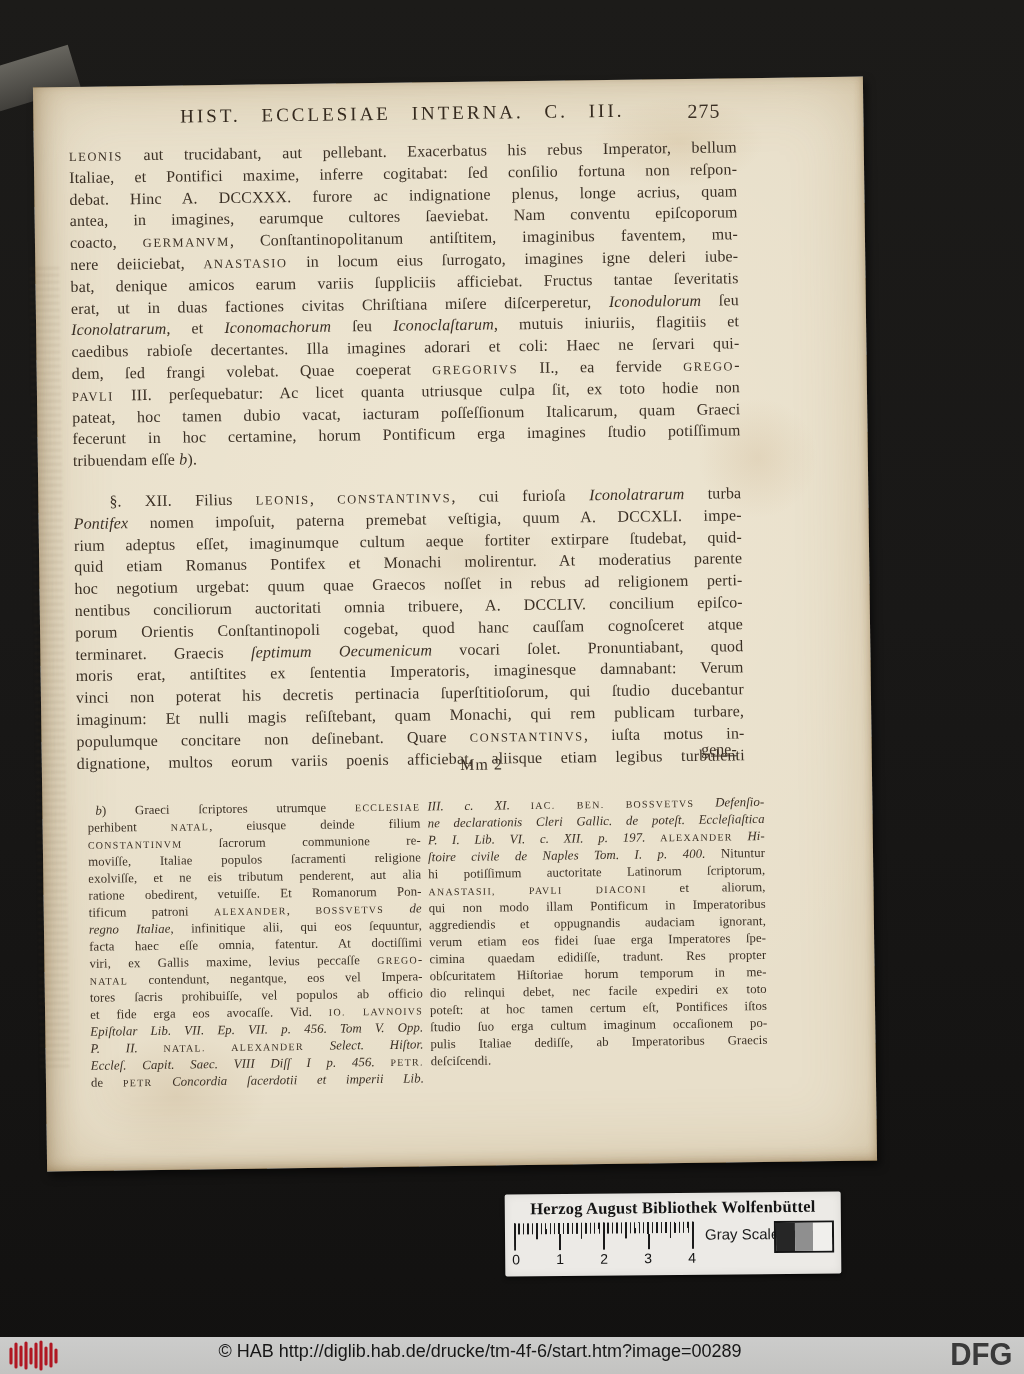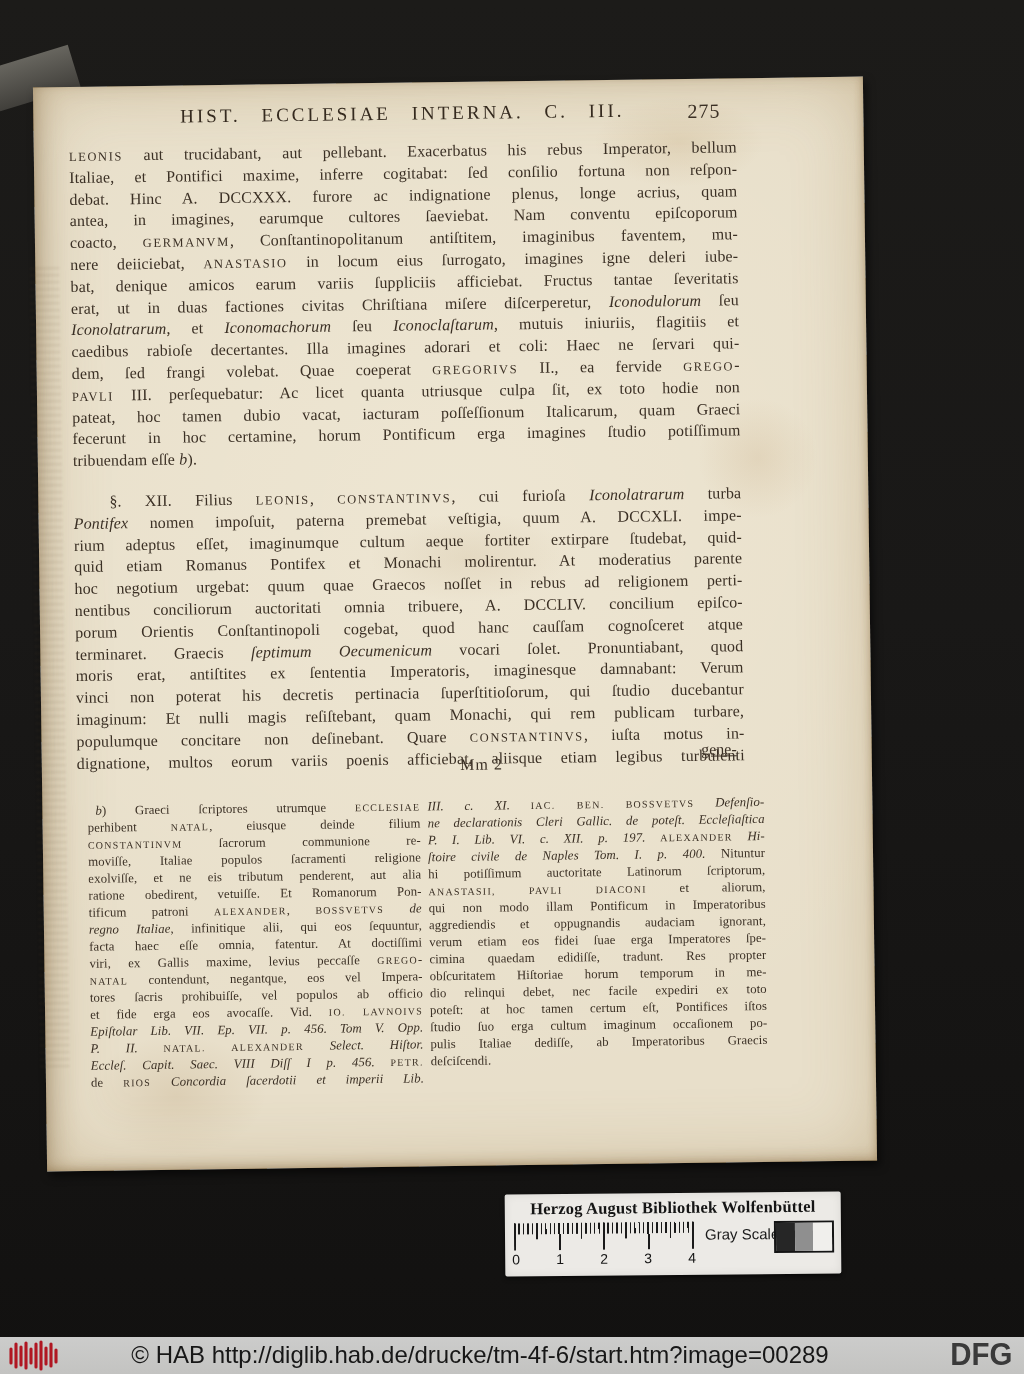--- a/index.html
+++ b/index.html
@@ -95,21 +95,21 @@
   .gs-patches{position:absolute;right:7px;top:2px;width:56px;height:28px;
     border:2px solid #141414;display:flex;background:#fff;}
   .gs-patches i{flex:1;display:block;}
   .gp1{background:#262626;}.gp2{background:#8f8f8f;}.gp3{background:#f0efec;}
 
   
   .footer-bar{position:absolute;left:0;top:1337px;width:1024px;height:37px;
     background:linear-gradient(180deg,#cccccb,#c3c3c1);}
   .hab-logo{position:absolute;left:7px;top:3px;}
   .footer-text{position:absolute;left:56px;right:120px;top:4px;text-align:center;
-    font-family:"Liberation Sans",sans-serif;font-size:24px;color:#171717;}
+    font-family:"Liberation Sans",sans-serif;font-size:18px;color:#171717;}
   .dfg{position:absolute;right:12px;top:0px;font-family:"Liberation Sans",sans-serif;
     font-size:31px;font-weight:900;color:#3a3a3a;letter-spacing:0px;
     transform:scaleX(.95);transform-origin:right center;}
 </style>
 </head>
 <body>
 
 <div class="stage">
 
   <div class="corner-wedge"></div>
@@ -178,21 +178,21 @@
           <div class="fline">tificum patroni <span class="sc">ALEXANDER</span>, <span class="sc">BOSSVETVS</span> <i>de</i></div>
           <div class="fline"><i>regno Italiae</i>, infinitique alii, qui eos ſequuntur,</div>
           <div class="fline">facta haec eſſe omnia, fatentur.  At doctiſſimi</div>
           <div class="fline">viri, ex Gallis maxime, levius peccaſſe <span class="sc">GREGO</span>-</div>
           <div class="fline"><span class="sc">NATAL</span> contendunt, negantque, eos vel Impera-</div>
           <div class="fline">tores ſacris prohibuiſſe, vel populos ab officio</div>
           <div class="fline">et fide erga eos avocaſſe.  Vid. <span class="sc">IO. LAVNOIVS</span></div>
           <div class="fline"><i>Epiſtolar Lib. VII. Ep. VII. p. 456.  Tom V. Opp.</i></div>
           <div class="fline"><i>P. II.</i>  <span class="sc">NATAL. ALEXANDER</span> <i>Select. Hiſtor.</i></div>
           <div class="fline"><i>Eccleſ. Capit. Saec. VIII Diſſ I p. 456.</i>  <span class="sc">PETR.</span></div>
-          <div class="fline">de <span class="sc">RIOS</span> <i>Concordia ſacerdotii et imperii Lib.</i></div>
+          <div class="fline">de <span class="sc">PETR</span> <i>Concordia ſacerdotii et imperii Lib.</i></div>
         </div>
       <div class="fn-col fn-right">
           <div class="fline"><i>III. c. XI.</i>  <span class="sc">IAC. BEN. BOSSVETVS</span> <i>Defenſio-</i></div>
           <div class="fline"><i>ne declarationis Cleri Gallic. de poteſt. Eccleſiaſtica</i></div>
           <div class="fline"><i>P. I. Lib. VI. c. XII. p. 197.</i>  <span class="sc">ALEXANDER</span> <i>Hi-</i></div>
           <div class="fline"><i>ſtoire civile de Naples Tom. I. p. 400.</i>  Nituntur</div>
           <div class="fline">hi potiſſimum auctoritate Latinorum ſcriptorum,</div>
           <div class="fline"><span class="sc">ANASTASII, PAVLI DIACONI</span> et aliorum,</div>
           <div class="fline">qui non modo illam Pontificum in Imperatoribus</div>
           <div class="fline">aggrediendis et oppugnandis audaciam ignorant,</div>

